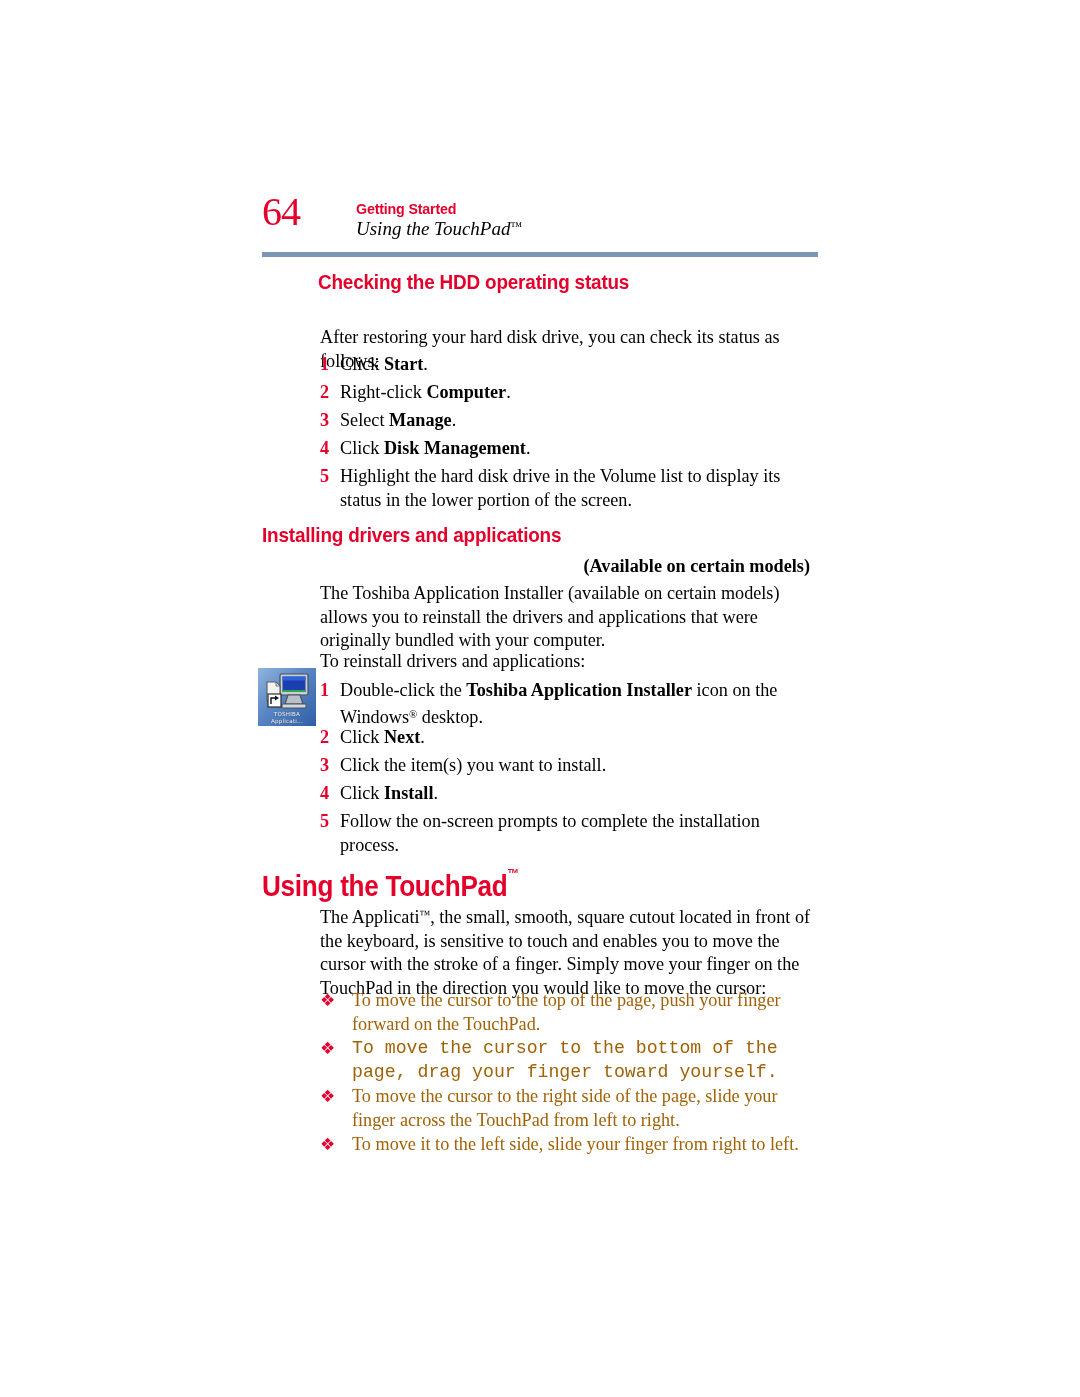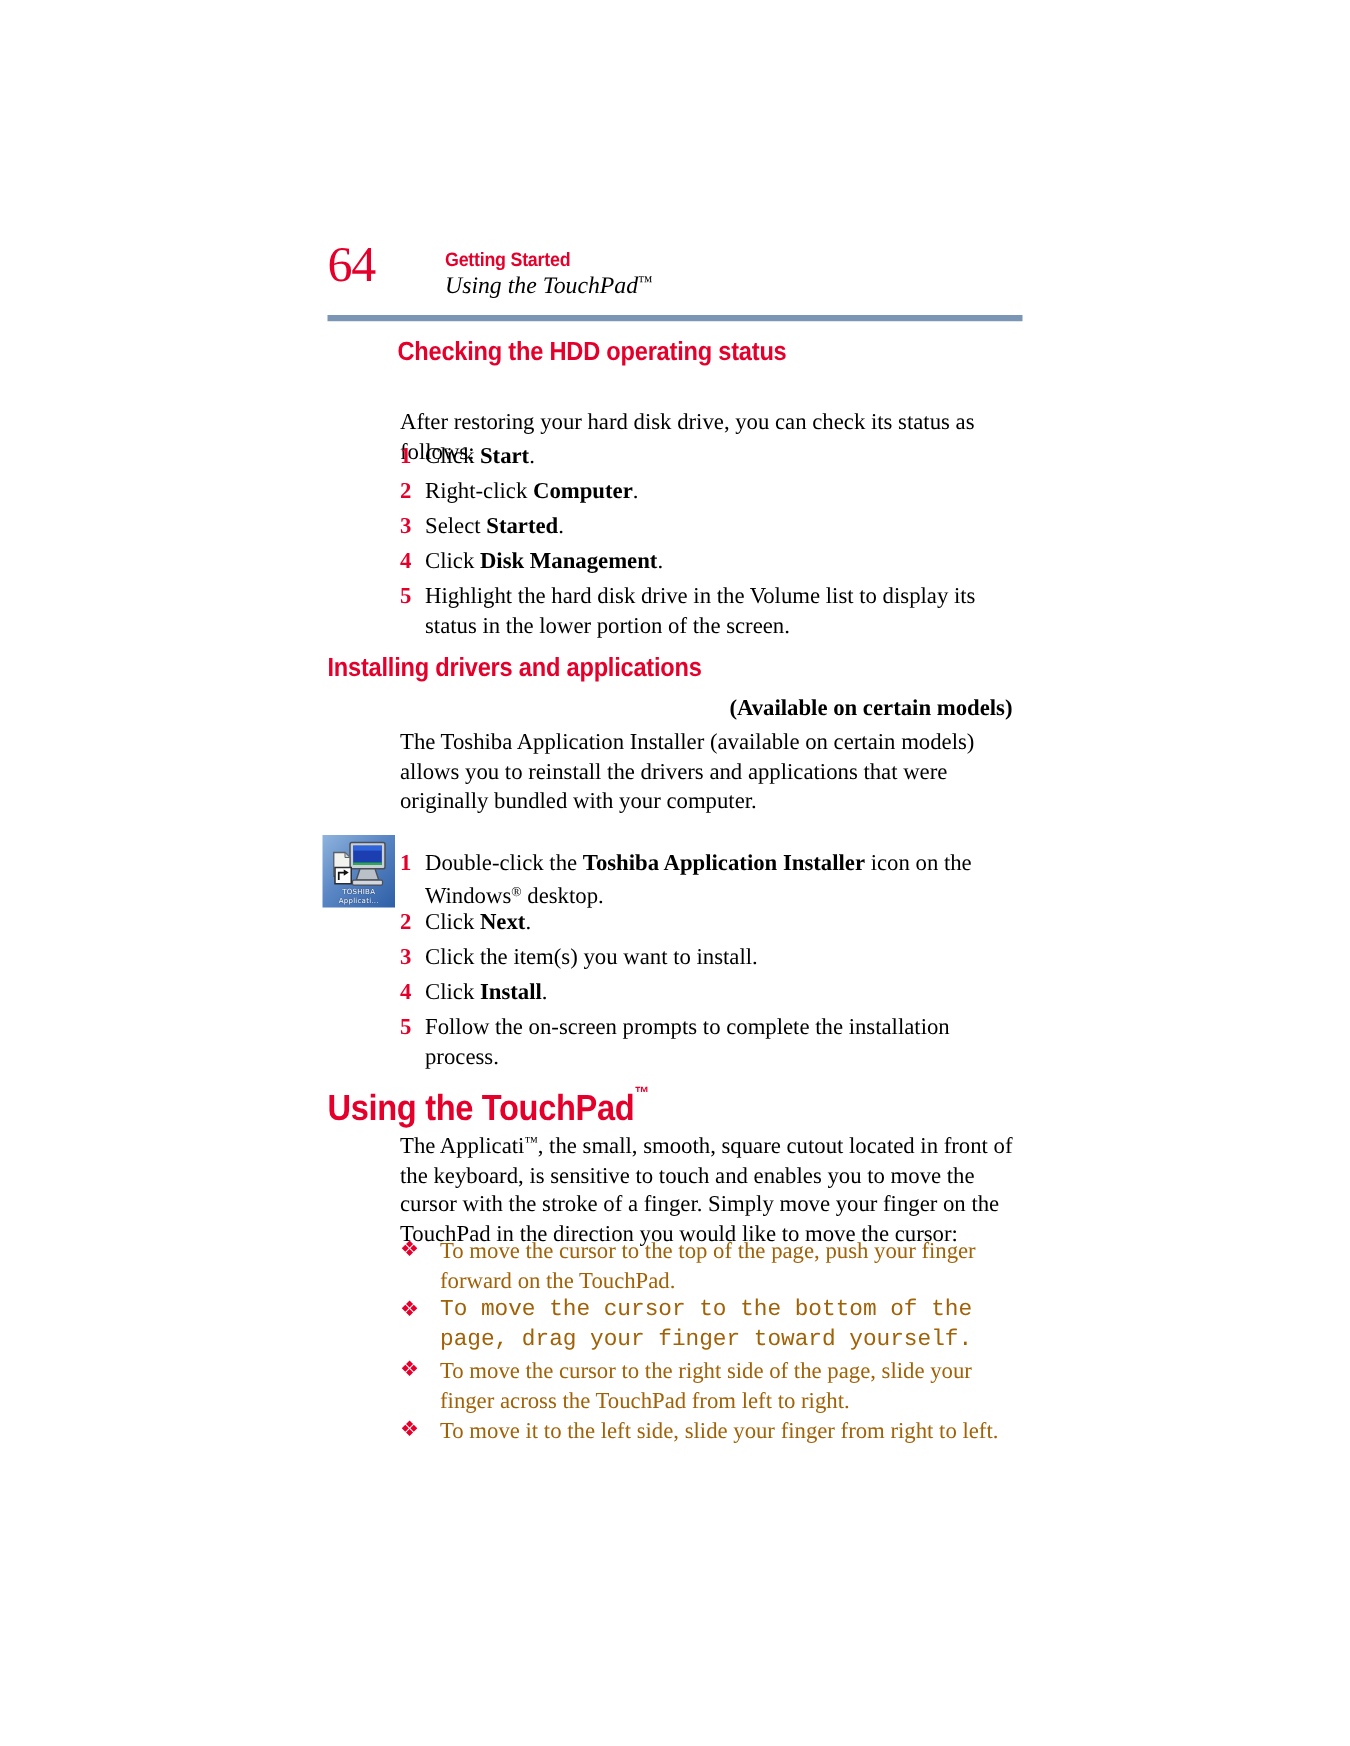--- a/index.html
+++ b/index.html
@@ -216,39 +216,40 @@
     <span class="txt"><span>Click </span><b>Start</b><span>.</span></span>
   </div>
 
   <div class="num-item" style="left:320px; top:381px; width:490px;">
     <span class="num">2</span>
     <span class="txt"><span>Right-click </span><b>Computer</b><span>.</span></span>
   </div>
 
   <div class="num-item" style="left:320px; top:409px; width:490px;">
     <span class="num">3</span>
-    <span class="txt"><span>Select </span><b>Started</b><span>.</span></span>
+    <span class="txt"><span>Select </span><b>Manage</b><span>.</span></span>
   </div>
 
   <div class="num-item" style="left:320px; top:437px; width:490px;">
     <span class="num">4</span>
     <span class="txt"><span>Click </span><b>Disk Management</b><span>.</span></span>
   </div>
 
   <div class="num-item" style="left:320px; top:465px; width:490px;">
     <span class="num">5</span>
     <span class="txt" style="width:458px;">Highlight the hard disk drive in the Volume list to display its status in the lower portion of the screen.</span>
   </div>
 
   <div class="h2" style="left:262px; top:523px;">Installing drivers and applications</div>
 
   <div class="sub-head" style="left:320px; top:555px; width:490px;text-align:right;">(Available on certain models)</div>
 
   <div class="body-text" style="left:320px; top:582px; width:500px;">The Toshiba Application Installer (available on certain models) allows you to reinstall the drivers and applications that were originally bundled with your computer.</div>
 
+  <div class="body-text" style="left:320px; top:650px; width:500px;">To reinstall drivers and applications:</div>
 
   <div class="app-icon">
     <svg width="58" height="58" viewBox="0 0 58 58">
 
       <rect x="22" y="6" width="28" height="21" rx="1.5" fill="#c9cfd6" stroke="#4a4f57" stroke-width="1.2"></rect>
       <rect x="24.5" y="8.5" width="23" height="15.5" fill="#1b3fb0"></rect>
       <rect x="24.5" y="8.5" width="23" height="4" fill="#2f63d8"></rect>
 
       <path d="M30 27 L42 27 L45 36 L27 36 Z" fill="#b9c0c8" stroke="#4a4f57" stroke-width="1.1"></path>
       <rect x="24" y="36" width="24" height="4" rx="1" fill="#d3d8de" stroke="#4a4f57" stroke-width="1"></rect>

